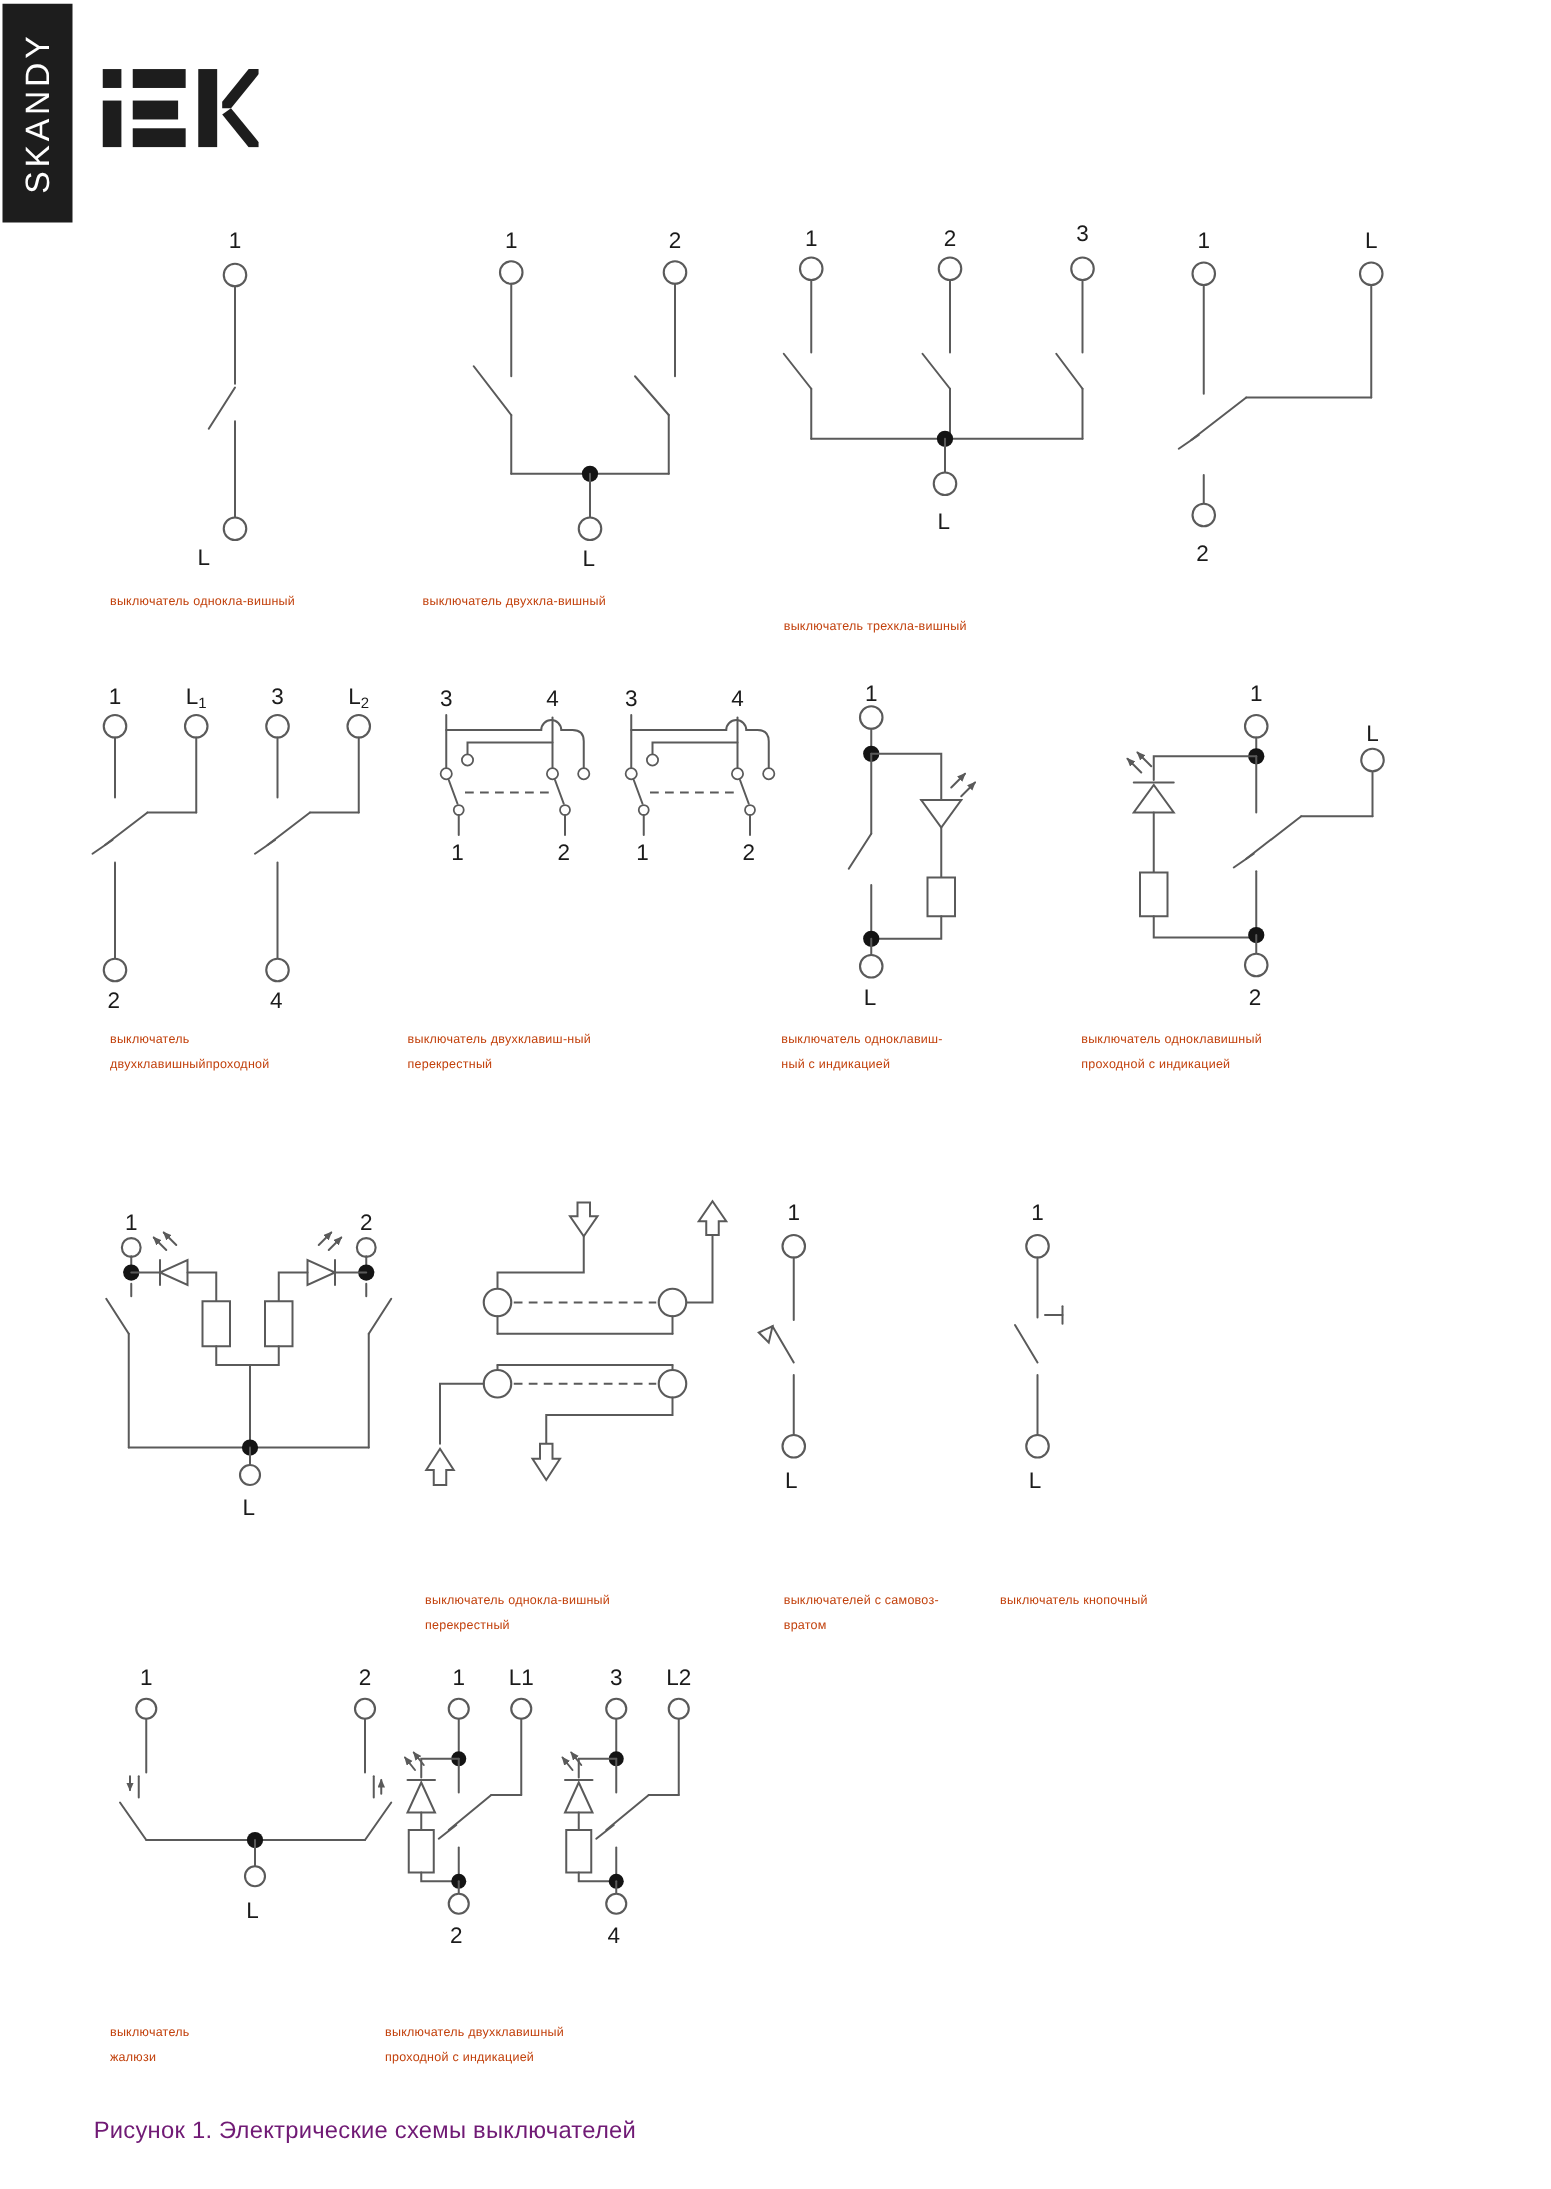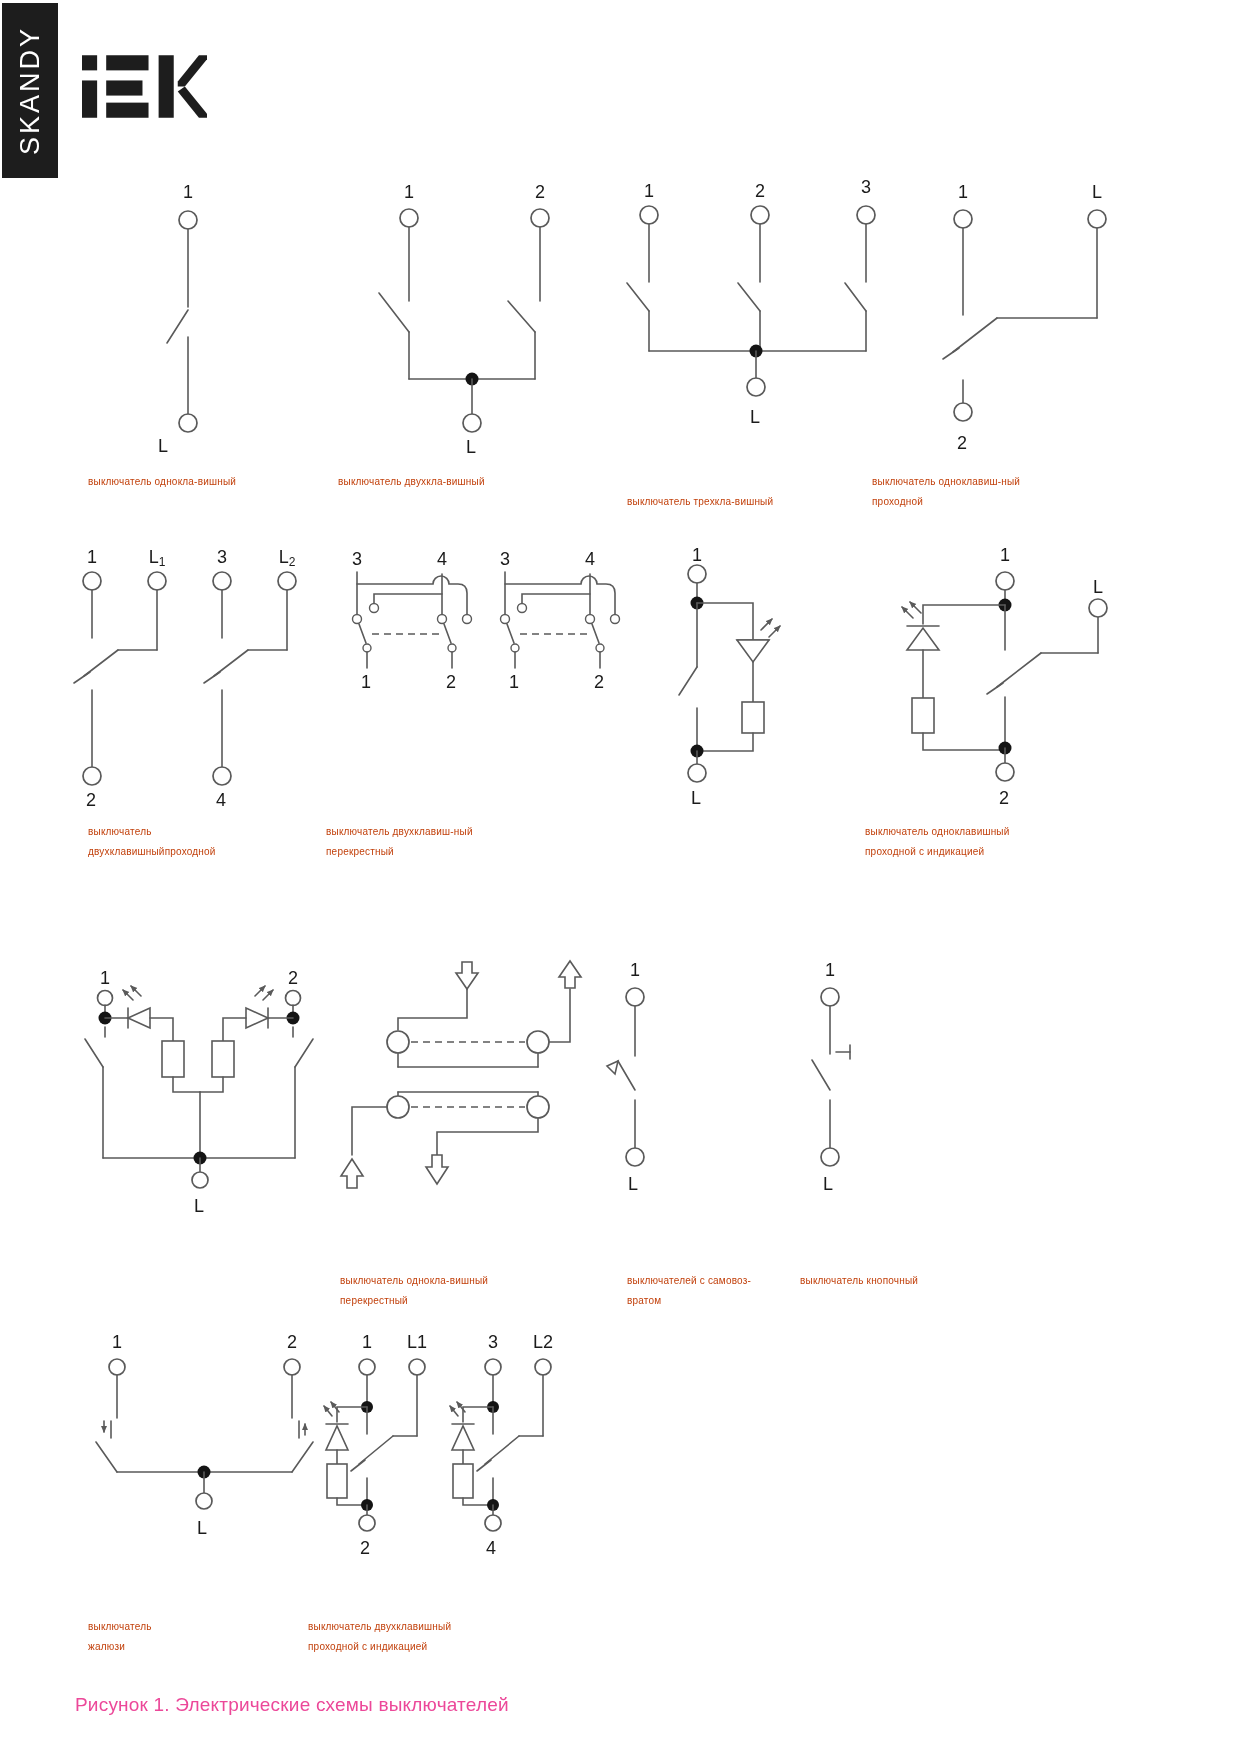--- a/index.html
+++ b/index.html
@@ -13,21 +13,21 @@
   svg.diag{position:absolute;overflow:visible;}
   .wire{stroke:#5a5a5a;stroke-width:1.6;fill:none;stroke-linecap:round;}
   .wire-d{stroke:#5a5a5a;stroke-width:1.6;fill:none;stroke-dasharray:7 5;}
   .term{fill:#fff;stroke:#5a5a5a;stroke-width:1.7;}
   .cnt{fill:#fff;stroke:#5a5a5a;stroke-width:1.4;}
   .dot{fill:#141414;stroke:none;}
   .comp{fill:#fff;stroke:#5a5a5a;stroke-width:1.6;}
   .tl{font-family:"Liberation Sans",sans-serif;font-size:18px;fill:#1b1b1b;text-anchor:middle;}
   .tls{font-size:12px;}
   .cap{position:absolute;font-size:10px;line-height:20px;color:#c2410c;letter-spacing:.2px;}
-  .figcap{position:absolute;left:75px;top:1694px;font-size:19px;color:#ec4899;letter-spacing:.2px;}
+  .figcap{position:absolute;left:75px;top:1694px;font-size:19px;color:#701a75;letter-spacing:.2px;}
 </style>
 </head>
 <body>
 
 <div class="page">
 
   <svg width="0" height="0" style="position:absolute">
     <defs>
       <marker id="ah" markerWidth="9" markerHeight="8" refX="6" refY="3" orient="auto" markerUnits="userSpaceOnUse">
         <path d="M0,0 L7,3 L0,6 Z" fill="#5a5a5a"></path>
@@ -128,24 +128,20 @@
   </svg>
 
   <div class="cap" style="left:88px;top:472px;width:245px">
     <div>выключатель однокла-вишный</div>
   </div>
   <div class="cap" style="left:338px;top:472px;width:245px">
     <div>выключатель двухкла-вишный</div>
   </div>
   <div class="cap" style="left:627px;top:492px;width:240px">
     <div>выключатель трехкла-вишный</div>
-  </div>
-  <div class="cap" style="left:872px;top:472px;width:240px">
-    <div>выключатель одноклавиш-ный</div>
-    <div>проходной</div>
   </div>
 
   <svg class="diag" style="left:70px;top:542px" width="240" height="280">
     <text class="tl" x="22" y="21">1</text>
     <text class="tl" x="87" y="21"><tspan>L</tspan><tspan class="tls" dy="3">1</tspan></text>
     <text class="tl" x="152" y="21">3</text>
     <text class="tl" x="217" y="21"><tspan>L</tspan><tspan class="tls" dy="3">2</tspan></text>
     <circle class="term" cx="22" cy="39" r="9"></circle>
     <circle class="term" cx="87" cy="39" r="9"></circle>
     <circle class="term" cx="152" cy="39" r="9"></circle>
@@ -274,20 +270,24 @@
     <text class="tl" x="124" y="262">2</text>
   </svg>
 
   <div class="cap" style="left:88px;top:822px;width:250px">
     <div>выключатель</div>
     <div>двухклавишныйпроходной</div>
   </div>
   <div class="cap" style="left:326px;top:822px;width:260px">
     <div>выключатель двухклавиш-ный</div>
     <div>перекрестный</div>
+  </div>
+  <div class="cap" style="left:625px;top:822px;width:230px">
+    <div>выключатель одноклавиш-</div>
+    <div>ный с индикацией</div>
   </div>
   <div class="cap" style="left:865px;top:822px;width:240px">
     <div>выключатель одноклавишный</div>
     <div>проходной с индикацией</div>
   </div>
 
   <svg class="diag" style="left:75px;top:952px" width="250" height="280">
     <text class="tl" x="30" y="32">1</text>
     <text class="tl" x="218" y="32">2</text>
     <circle class="term" cx="30" cy="46" r="7.5"></circle>

